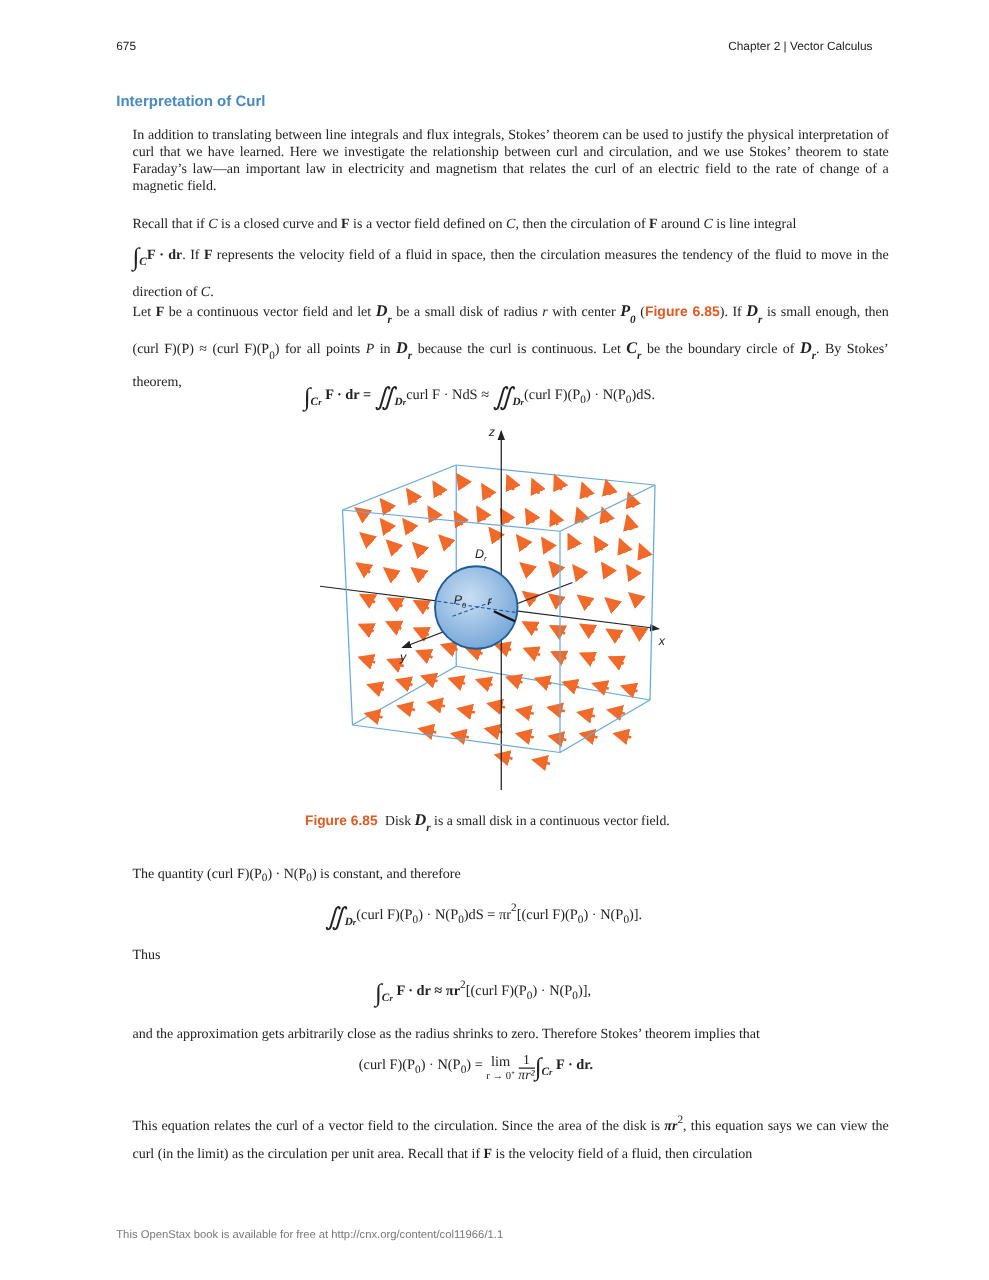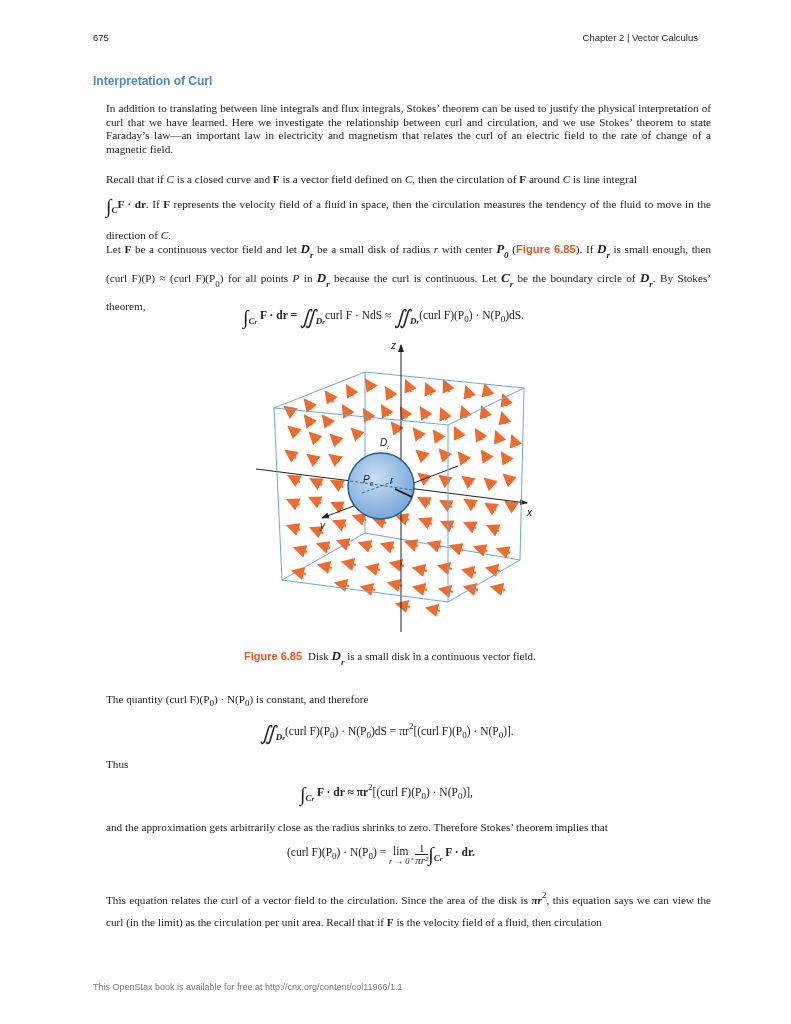--- a/index.html
+++ b/index.html
@@ -15,21 +15,21 @@
   .int { font-size: 20px; font-style: italic; vertical-align: -5px; }
   .sub { font-size: 9px; vertical-align: -5px; font-weight: bold; font-style: italic; }
   .sup { font-size: 9px; vertical-align: 6px; }
   .ref { font-family: "Liberation Sans", sans-serif; font-weight: bold; color: #e05a24; }
   .eq { position: absolute; font-size: 11.5px; white-space: nowrap; }
   .caption { position: absolute; left: 244px; top: 645px; width: 300px; font-size: 11px; line-height: 22px; }
   .caption .fig { font-family: "Liberation Sans", sans-serif; font-weight: bold; color: #e05a24; margin-right: 6px; }
   .footer { position: absolute; left: 93px; top: 982px; font-family: "Liberation Sans", sans-serif; font-size: 9px; color: #777; }
   svg.figure { position: absolute; left: 0; top: 0; }
   .lim { display: inline-block; text-align: center; vertical-align: -8px; line-height: 10px; }
-  .lim .sub2 { font-size: 8.5px; font-style: italic; display: block; }
+  .lim .sub2 { font-size: 8.5px; display: block; }
   .frac { display: inline-block; text-align: center; vertical-align: -8px; line-height: 11px; font-size: 11px; }
   .frac .num { display: block; border-bottom: 1px solid #222; padding: 0 2px; }
   .frac .den { display: block; font-style: italic; font-weight: normal; }
 </style>
 </head>
 <body>
 
 <div class="hdr hdr-left">675</div>
 <div class="hdr hdr-right">Chapter 2 | Vector Calculus</div>
 

